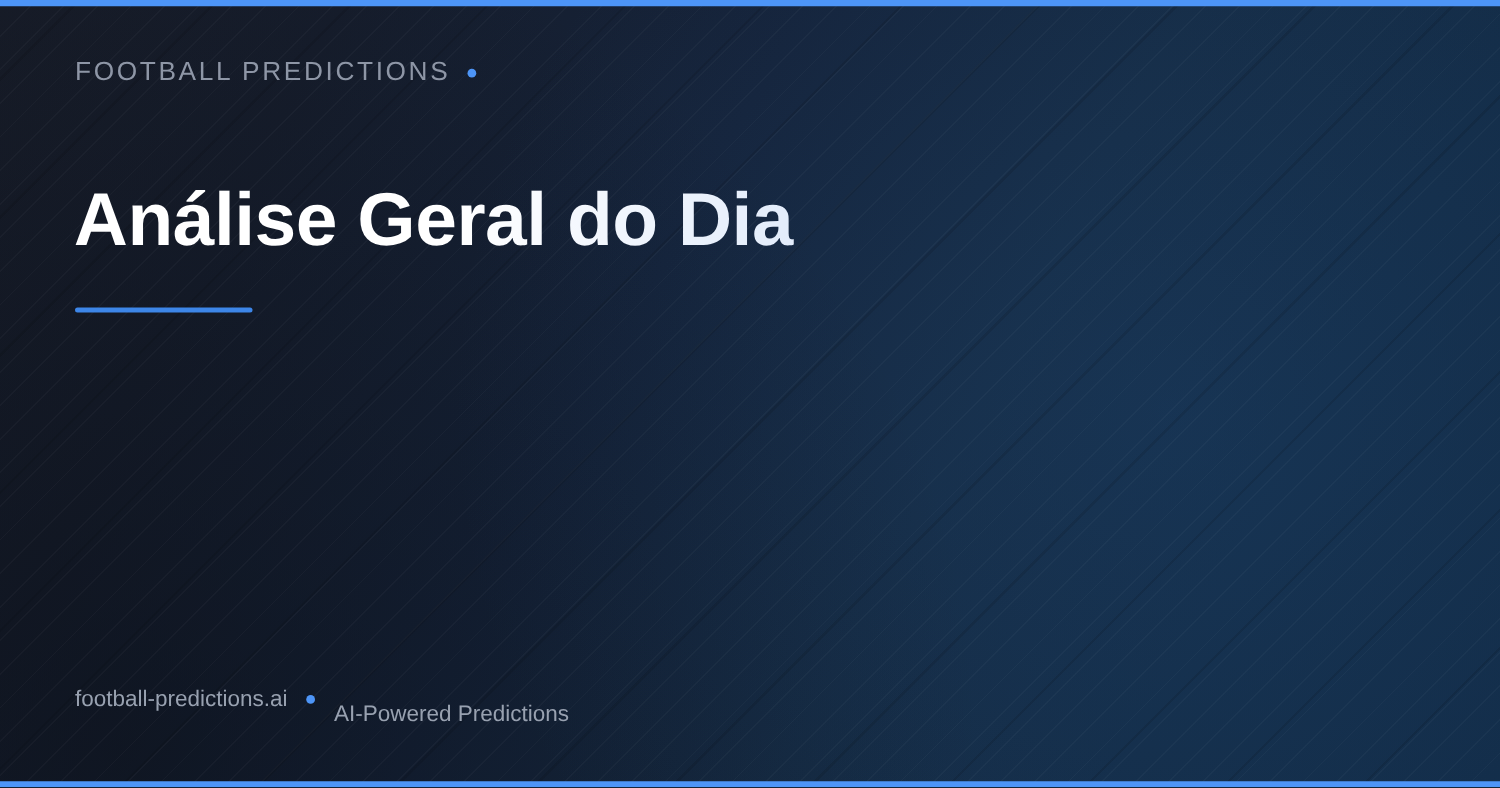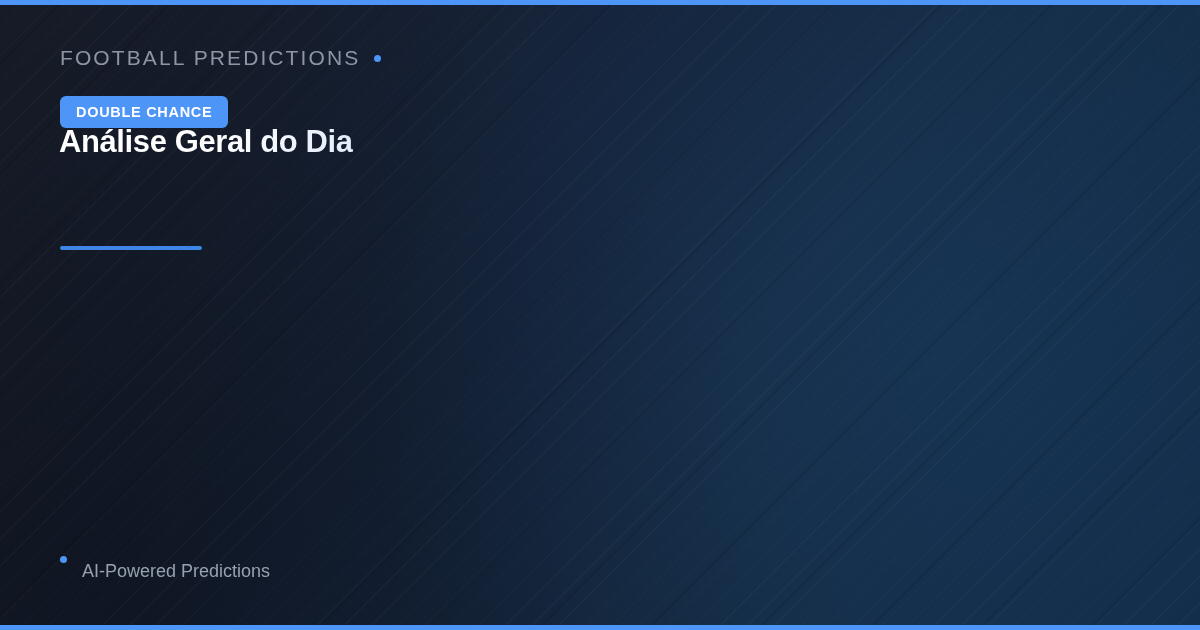--- a/index.html
+++ b/index.html
@@ -115,22 +115,22 @@
     font-size:14.5px;
     font-weight:700;
     letter-spacing:.7px;
     white-space:nowrap;
   }
 
   
   .title {
     position:absolute;
     left:59px;
-    top:123px;
-    font-size:31px;
+    top:139px;
+    font-size:60px;
     font-weight:700;
     letter-spacing:-.4px;
     line-height:1.22;
     background:linear-gradient(100deg,#ffffff 0%,#ffffff 52%,#e2ecfb 100%);
     -webkit-background-clip:text;
     background-clip:text;
     color:transparent;
     -webkit-text-fill-color:transparent;
     white-space:nowrap;
   }
@@ -214,26 +214,26 @@
   <div class="bar-top"></div>
   <div class="bar-bottom"></div>
 
   <div class="content">
 
     <div class="kicker">
       <span class="kicker-text">FOOTBALL PREDICTIONS</span>
       <span class="kicker-dot"></span>
     </div>
 
-    <div class="badge">DOUBLE CHANCE</div>
 
     <h1 class="title">Análise Geral do Dia</h1>
 
     <div class="accent-rule"></div>
 
 
     <div class="footer">
+      <span class="footer-site">football-predictions.ai</span>
       <span class="footer-dot"></span>
       <span class="footer-tag">AI-Powered Predictions</span>
     </div>
 
   </div>
 </div>
 
 </body></html>

